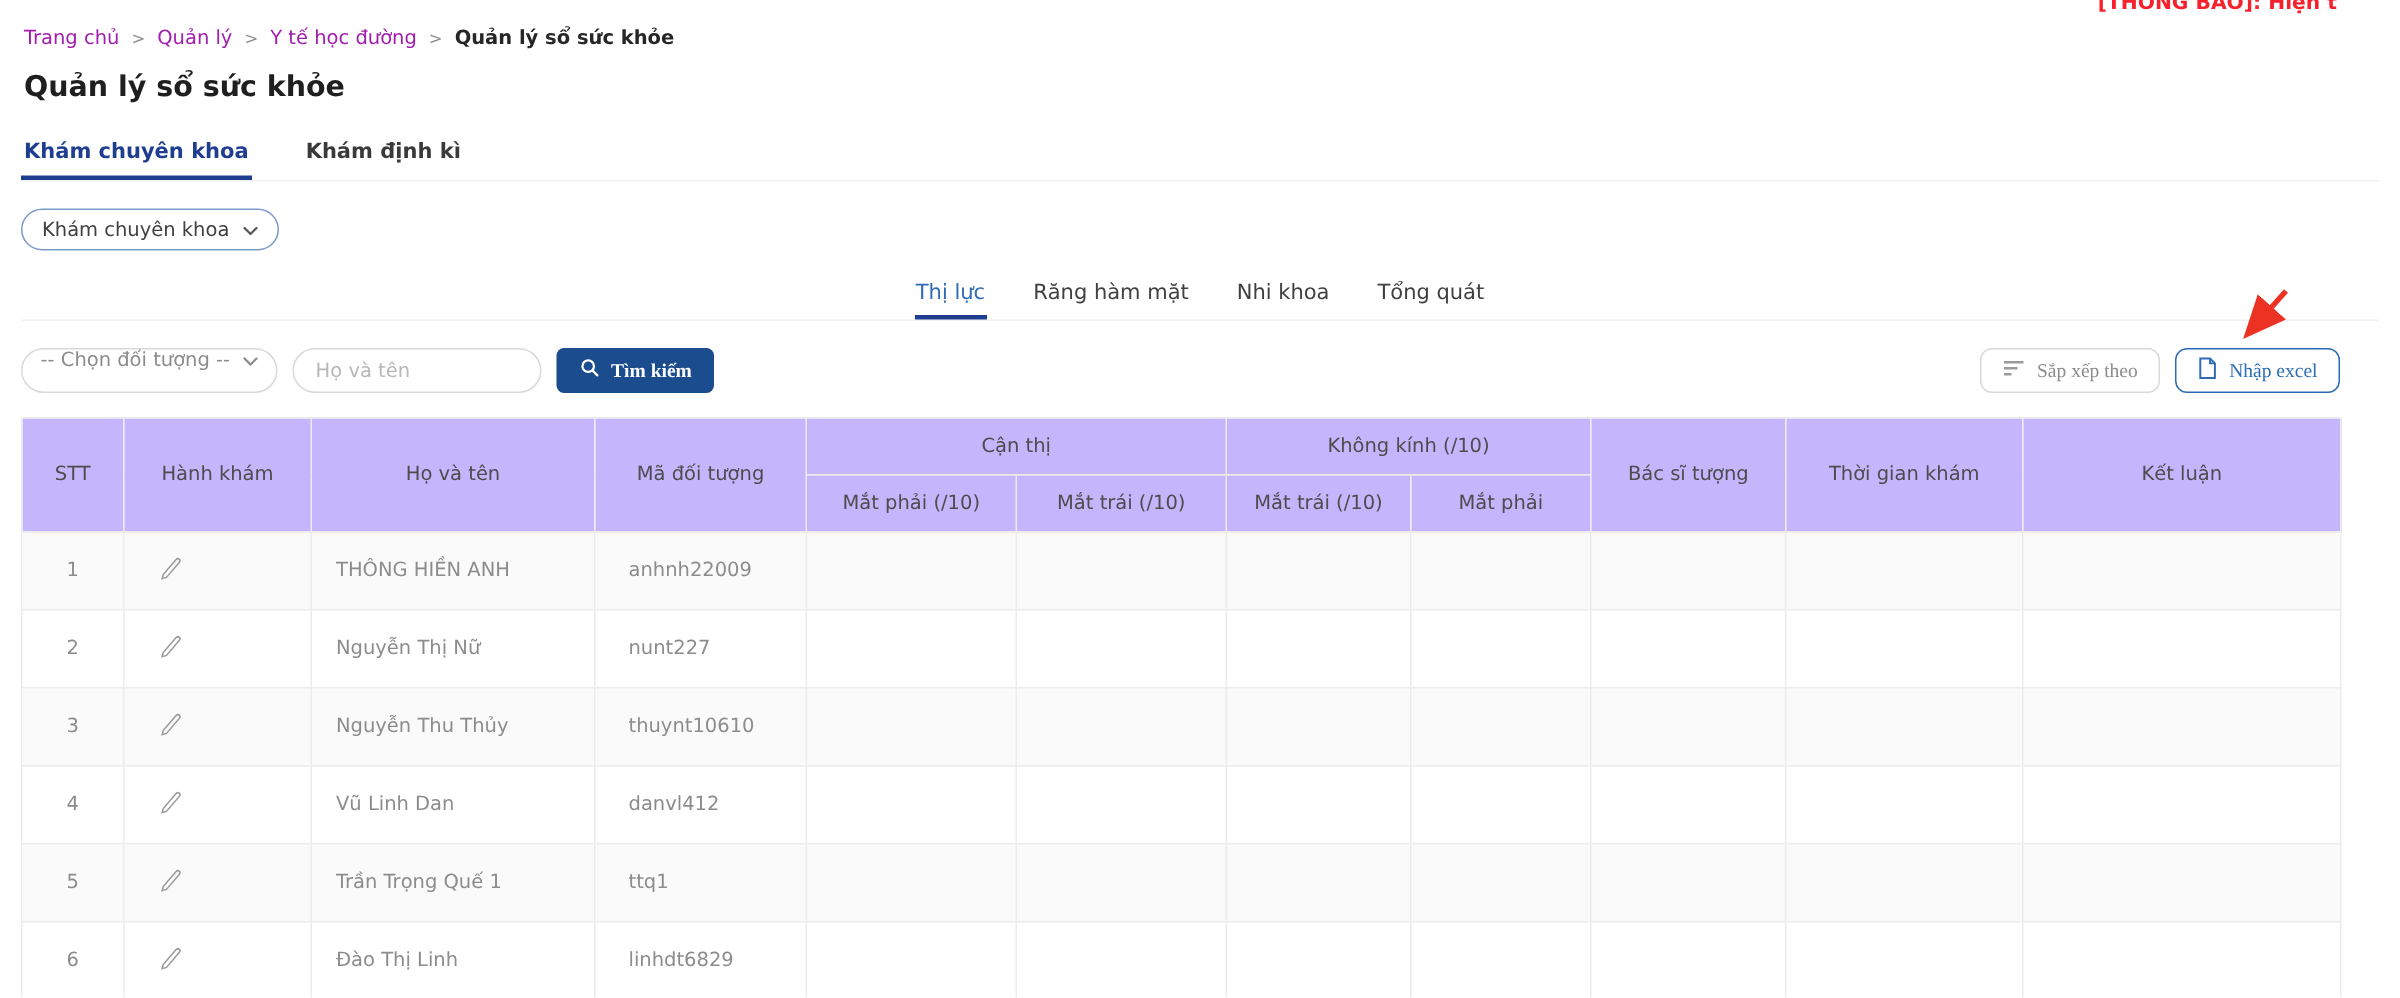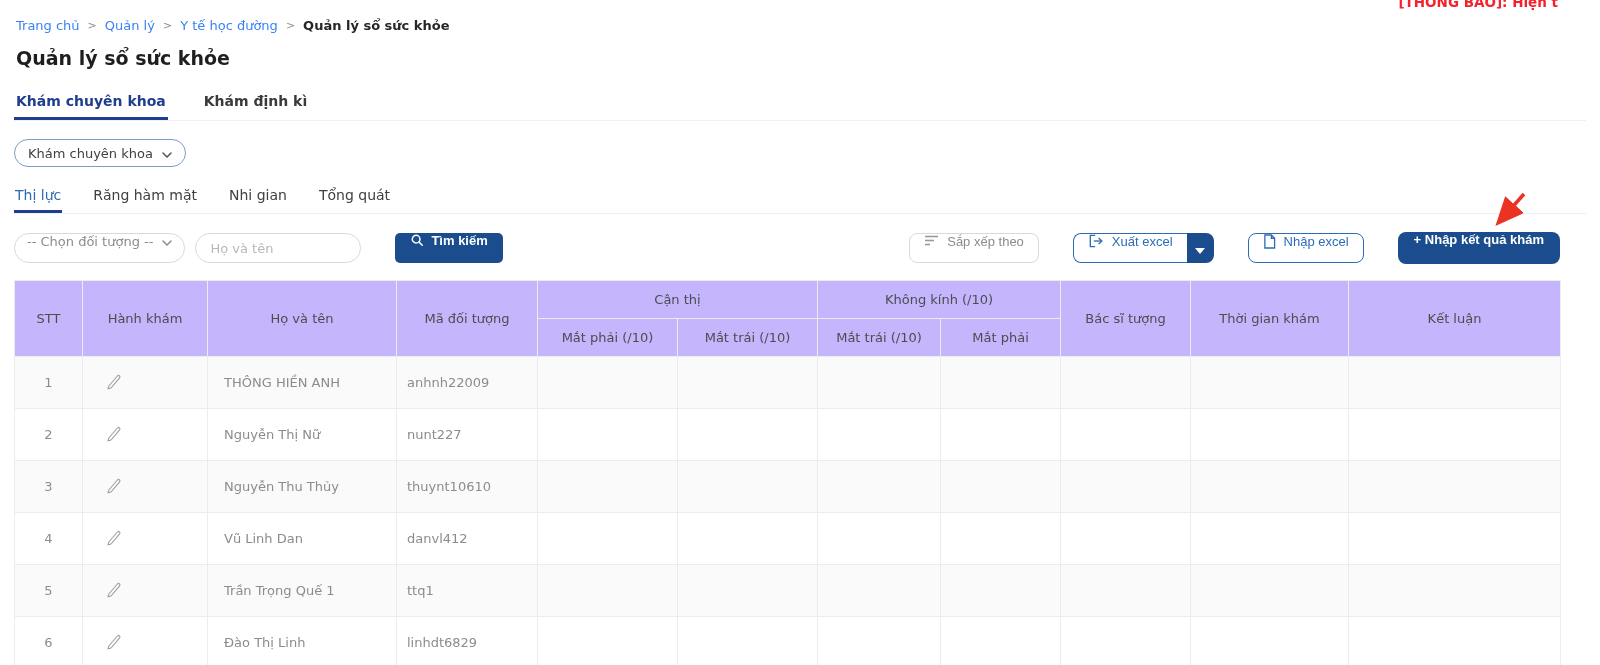--- a/index.html
+++ b/index.html
@@ -17,21 +17,21 @@
     font-size: 13.5px; font-weight: bold; color: #f5222d;
     white-space: nowrap;
   }
   
   .breadcrumb {
     padding: 18px 0 0 16px;
     font-size: 13px; color: #8c8c8c;
     display: flex; gap: 8px; align-items: center;
   }
   .breadcrumb .sep { color: #8c8c8c; font-size: 11px; }
-  .breadcrumb .crumb { color: #3b82f6; cursor: pointer; }
+  .breadcrumb .crumb { color: #a21caf; cursor: pointer; }
   .breadcrumb .crumb.current { color: #262626; font-weight: bold; cursor: default; }
   
   .page-title {
     margin: 14px 0 0 16px;
     font-size: 19px; font-weight: bold; color: #1f1f1f;
   }
   
   .main-tabs {
     margin: 24px 14px 0 14px;
     display: flex; gap: 34px;
@@ -47,20 +47,21 @@
     height: 28px; padding: 0 13px;
     border: 1px solid #7b9cc9; border-radius: 15px;
     font-size: 13px; color: #404040; cursor: pointer; background: #fff;
   }
   
   .sub-tabs {
     margin: 20px 14px 0 14px;
     display: flex; gap: 30px;
     border-bottom: 1px solid #eef0f2;
     font-size: 14px;
+    justify-content: center;
   }
   .sub-tab { padding: 0 1px 10px 1px; color: #404040; cursor: pointer; }
   .sub-tab.active { color: #2d6cb5; box-shadow: inset 0 -3px 0 #1f3e8f; }
   
   .filter-row {
     margin: 18px 0 0 14px; width: 1546px;
     display: flex; justify-content: space-between; align-items: center;
   }
   .filter-left, .filter-right { display: flex; align-items: center; gap: 10px; }
   .select-pill {
@@ -70,24 +71,24 @@
     font-size: 13px; color: #8c8c8c; background: #fff; cursor: pointer;
   }
   .text-input {
     height: 30px; width: 166px; padding: 0 14px;
     border: 1px solid #d9d9d9; border-radius: 15px;
     font-size: 13px; color: #404040; outline: none;
     font-family: inherit;
   }
   .text-input::placeholder { color: #b8b8b8; }
   .btn {
-    height: 30px; display: inline-flex; gap: 8px;
+    height: 30px; display: inline-flex; align-items: center; gap: 8px;
     font-size: 13px; cursor: pointer; background: #fff;
     border: 1px solid #d9d9d9; border-radius: 8px; padding: 0 14px;
-    white-space: nowrap; font-family: Liberation Sans, sans-serif; margin-left: 24px;
+    white-space: nowrap; font-family: Liberation Serif, serif;
   }
   .btn-search {
     background: #1b4d8e; color: #fff; border: none; border-radius: 5px;
     font-weight: bold; padding: 0 15px; gap: 7px;
   }
   .btn-gray { color: #8c8c8c; }
   .btn-blue { color: #2d6cb5; border-color: #2d6cb5; }
   .split { display: flex; align-items: stretch; }
   .split .btn-blue { border-radius: 8px 0 0 8px; border-right: none; }
   .split-caret {
@@ -109,21 +110,21 @@
   table.data th, table.data td { border: 1px solid #ececec; }
   table.data thead th {
     color: #4d4d4d; font-weight: normal; text-align: center;
     height: 38px; background: #c4b5fd; padding: 0 6px;
   }
   table.data tbody td { height: 52px; color: #8c8c8c; background: transparent; }
   table.data tbody tr:nth-child(odd) td { background: #fafafa; }
   td.c-stt { text-align: center; color: #737373; }
   td.c-action { padding-left: 22px; }
   td.c-name { padding-left: 16px; }
-  td.c-code { padding-left: 10px; }
+  td.c-code { padding-left: 22px; }
   .edit-btn { display: inline-flex; cursor: pointer; }
 </style>
 </head>
 <body>
 
 
 
 <div class="notice">[THÔNG BÁO]: Hiện t</div>
 
 <div class="breadcrumb">
@@ -148,21 +149,21 @@
   <span>
     <svg width="10" height="6" viewBox="0 0 10 6">
         <path d="M1 1 L5 5 L9 1" fill="none" stroke="#555" stroke-width="1.5" stroke-linecap="round"></path>
       </svg>
   </span>
 </div>
 
 <div class="sub-tabs">
   <div class="sub-tab active">Thị lực</div>
   <div class="sub-tab">Răng hàm mặt</div>
-  <div class="sub-tab">Nhi gian</div>
+  <div class="sub-tab">Nhi khoa</div>
   <div class="sub-tab">Tổng quát</div>
 </div>
 
 <div class="filter-row">
   <div class="filter-left">
     <div class="select-pill">
       <span>-- Chọn đối tượng --</span>
       <span>
         <svg width="10" height="6" viewBox="0 0 10 6">
             <path d="M1 1 L5 5 L9 1" fill="none" stroke="#8c8c8c" stroke-width="1.5" stroke-linecap="round"></path>
@@ -184,50 +185,28 @@
     <button class="btn btn-gray">
       <span>
         <svg width="15" height="11" viewBox="0 0 15 11">
             <line x1="1" y1="1.5" x2="14" y2="1.5" stroke="#9a9a9a" stroke-width="1.6"></line>
             <line x1="1" y1="5.5" x2="10" y2="5.5" stroke="#9a9a9a" stroke-width="1.6"></line>
             <line x1="1" y1="9.5" x2="6" y2="9.5" stroke="#9a9a9a" stroke-width="1.6"></line>
           </svg>
       </span>
       <span>Sắp xếp theo</span>
     </button>
-    <div class="split">
-      <button class="btn btn-blue">
-        <span>
-          <svg width="16" height="14" viewBox="0 0 18 16">
-              <path d="M8 1.5 H2.5 V14.5 H8" fill="none" stroke="#2d6cb5" stroke-width="1.5"></path>
-              <line x1="6.5" y1="8" x2="15.5" y2="8" stroke="#2d6cb5" stroke-width="1.5"></line>
-              <path d="M12 4.5 L15.7 8 L12 11.5" fill="none" stroke="#2d6cb5" stroke-width="1.5"></path>
-            </svg>
-        </span>
-        <span>Xuất excel</span>
-      </button>
-      <div class="split-caret">
-        <span>
-          <svg width="10" height="6" viewBox="0 0 10 6">
-              <polygon points="0,0 10,0 5,6" fill="#ffffff"></polygon>
-            </svg>
-        </span>
-      </div>
-    </div>
     <button class="btn btn-blue">
       <span>
         <svg width="13" height="15" viewBox="0 0 14 16">
             <path d="M2 1 h7 l3.5 3.5 V15 H2 Z" fill="none" stroke="#2d6cb5" stroke-width="1.4"></path>
             <path d="M9 1 v3.5 h3.5" fill="none" stroke="#2d6cb5" stroke-width="1.4"></path>
           </svg>
       </span>
       <span>Nhập excel</span>
-    </button>
-    <button class="btn btn-primary">
-      <span>+ Nhập kết quả khám</span>
     </button>
   </div>
 </div>
 
 <div class="annot-arrow">
   <svg width="48" height="44" viewBox="0 0 48 44">
     <defs>
       <marker id="ah" markerWidth="9" markerHeight="9" refX="6.5" refY="3.5" orient="auto">
         <path d="M0,0 L8,3.5 L0,7 Z" fill="#ec3323"></path>
       </marker>

